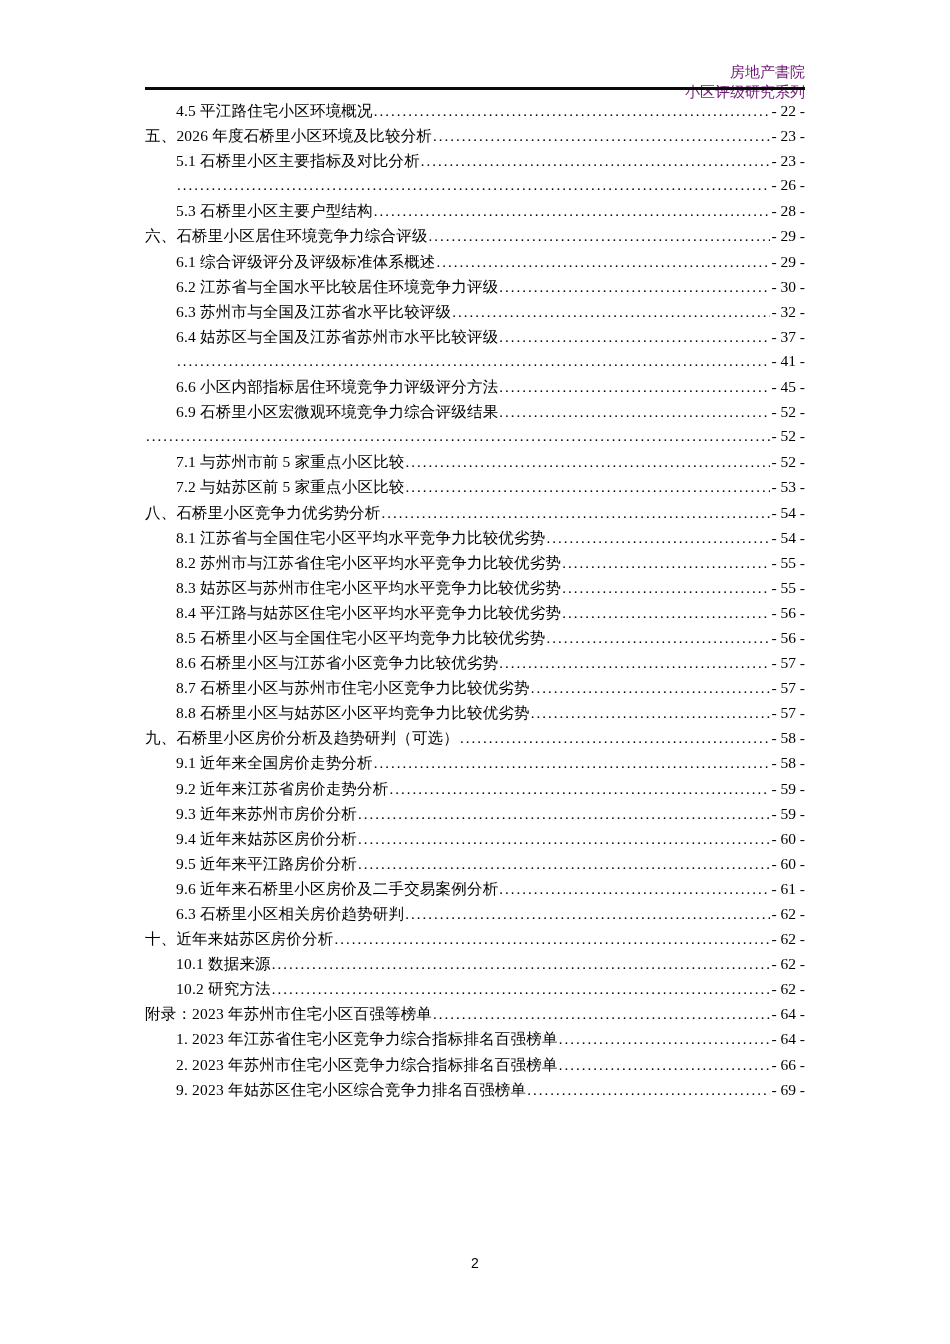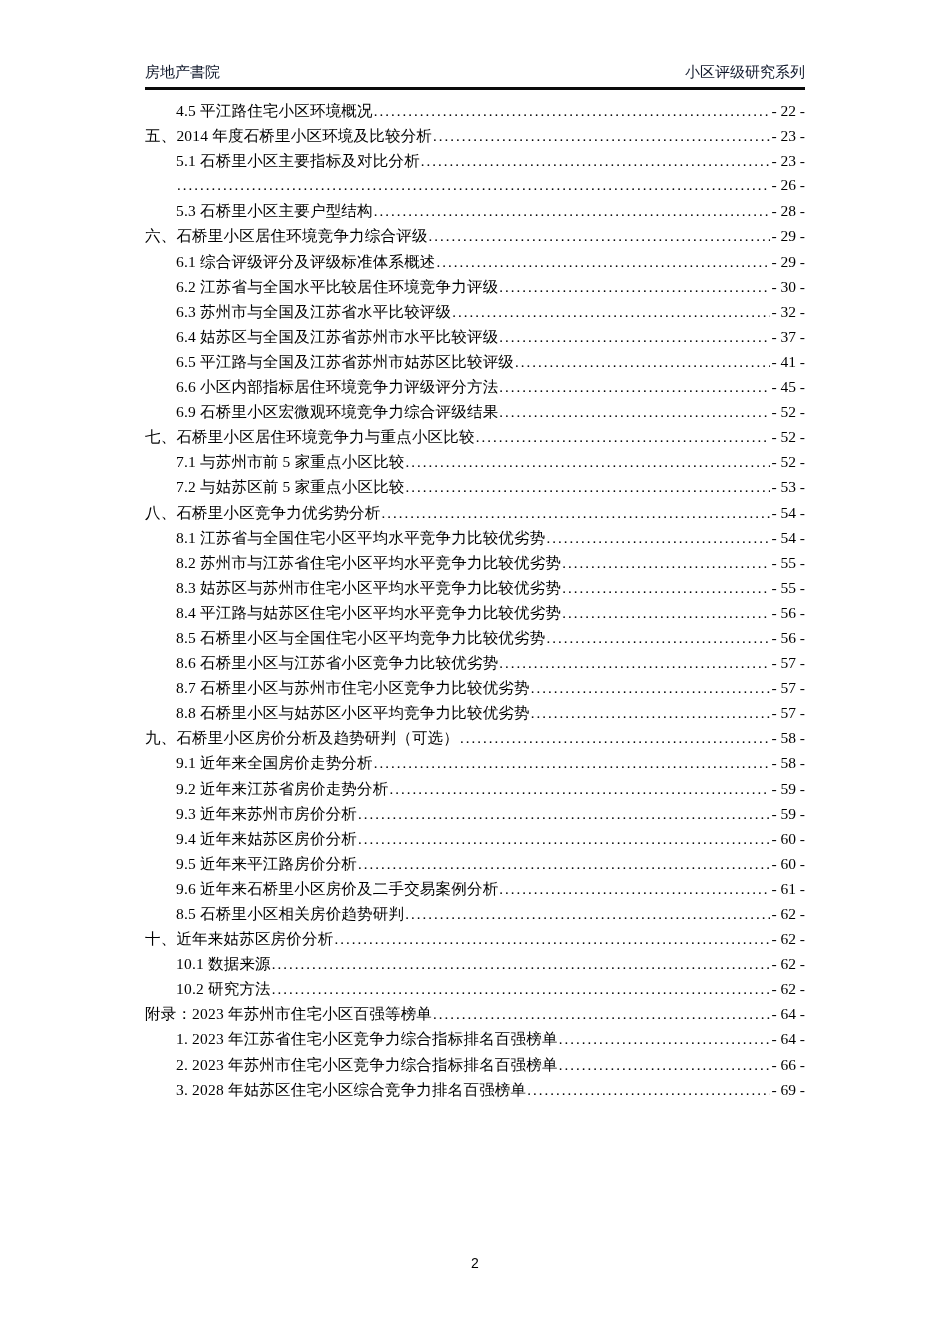--- a/index.html
+++ b/index.html
@@ -16,21 +16,22 @@
     position: absolute;
     left: 145px;
     right: 145px;
     top: 62px;
     display: flex;
     justify-content: space-between;
     align-items: flex-end;
     font-family: "Liberation Sans", "DejaVu Sans", sans-serif;
     font-size: 15px;
     line-height: 1.3;
-    color: #0f172a;
+    color: #701a75;
+    flex-direction: column;
   }
   .header-rule {
     position: absolute;
     left: 145px;
     right: 145px;
     top: 87px;
     height: 3px;
     background: #0a0a0a;
   }
   .toc {
@@ -83,21 +84,21 @@
   <div class="header-rule"></div>
 
   <div class="toc" id="toc-container">
   <div class="toc-line level-1">
     <span class="toc-title">4.5 平江路住宅小区环境概况</span>
     <span class="toc-leader"></span>
     <span class="toc-page">- 22 -</span>
   </div>
 
   <div class="toc-line level-0">
-    <span class="toc-title">五、2014 年度石桥里小区环境及比较分析</span>
+    <span class="toc-title">五、2026 年度石桥里小区环境及比较分析</span>
     <span class="toc-leader"></span>
     <span class="toc-page">- 23 -</span>
   </div>
 
   <div class="toc-line level-1">
     <span class="toc-title">5.1 石桥里小区主要指标及对比分析</span>
     <span class="toc-leader"></span>
     <span class="toc-page">- 23 -</span>
   </div>
 
@@ -136,41 +137,39 @@
     <span class="toc-page">- 32 -</span>
   </div>
 
   <div class="toc-line level-1">
     <span class="toc-title">6.4 姑苏区与全国及江苏省苏州市水平比较评级</span>
     <span class="toc-leader"></span>
     <span class="toc-page">- 37 -</span>
   </div>
 
   <div class="toc-line level-1">
-    <span class="toc-title">6.5 平江路与全国及江苏省苏州市姑苏区比较评级</span>
     <span class="toc-leader"></span>
     <span class="toc-page">- 41 -</span>
   </div>
 
   <div class="toc-line level-1">
     <span class="toc-title">6.6 小区内部指标居住环境竞争力评级评分方法</span>
     <span class="toc-leader"></span>
     <span class="toc-page">- 45 -</span>
   </div>
 
 
 
   <div class="toc-line level-1">
     <span class="toc-title">6.9 石桥里小区宏微观环境竞争力综合评级结果</span>
     <span class="toc-leader"></span>
     <span class="toc-page">- 52 -</span>
   </div>
 
   <div class="toc-line level-0">
-    <span class="toc-title">七、石桥里小区居住环境竞争力与重点小区比较</span>
     <span class="toc-leader"></span>
     <span class="toc-page">- 52 -</span>
   </div>
 
   <div class="toc-line level-1">
     <span class="toc-title">7.1 与苏州市前 5 家重点小区比较</span>
     <span class="toc-leader"></span>
     <span class="toc-page">- 52 -</span>
   </div>
 
@@ -270,21 +269,21 @@
     <span class="toc-page">- 60 -</span>
   </div>
 
   <div class="toc-line level-1">
     <span class="toc-title">9.6 近年来石桥里小区房价及二手交易案例分析</span>
     <span class="toc-leader"></span>
     <span class="toc-page">- 61 -</span>
   </div>
 
   <div class="toc-line level-1">
-    <span class="toc-title">8.5 石桥里小区相关房价趋势研判</span>
+    <span class="toc-title">6.3 石桥里小区相关房价趋势研判</span>
     <span class="toc-leader"></span>
     <span class="toc-page">- 62 -</span>
   </div>
 
   <div class="toc-line level-0">
     <span class="toc-title">十、近年来姑苏区房价分析</span>
     <span class="toc-leader"></span>
     <span class="toc-page">- 62 -</span>
   </div>
 
@@ -312,21 +311,21 @@
     <span class="toc-page">- 64 -</span>
   </div>
 
   <div class="toc-line level-1">
     <span class="toc-title">2. 2023 年苏州市住宅小区竞争力综合指标排名百强榜单</span>
     <span class="toc-leader"></span>
     <span class="toc-page">- 66 -</span>
   </div>
 
   <div class="toc-line level-1">
-    <span class="toc-title">3. 2028 年姑苏区住宅小区综合竞争力排名百强榜单</span>
+    <span class="toc-title">9. 2023 年姑苏区住宅小区综合竞争力排名百强榜单</span>
     <span class="toc-leader"></span>
     <span class="toc-page">- 69 -</span>
   </div>
 </div>
 
   <div class="page-footer">
     <span>2</span>
   </div>
 
 </div>

